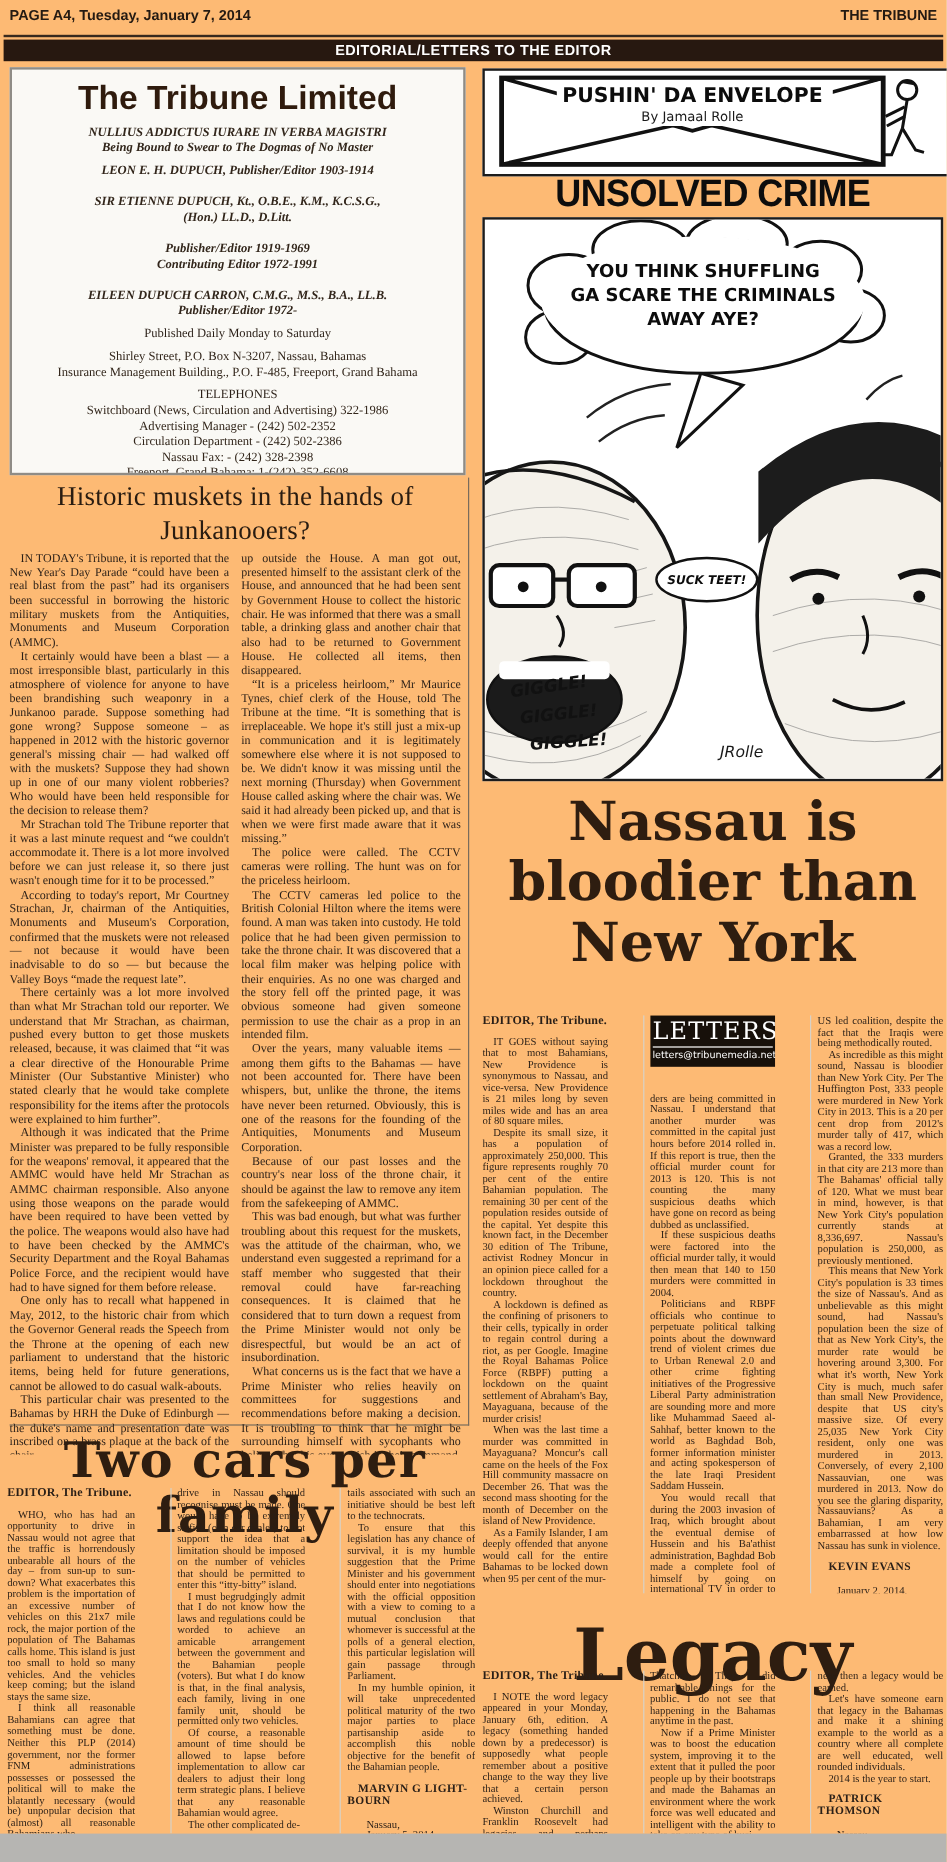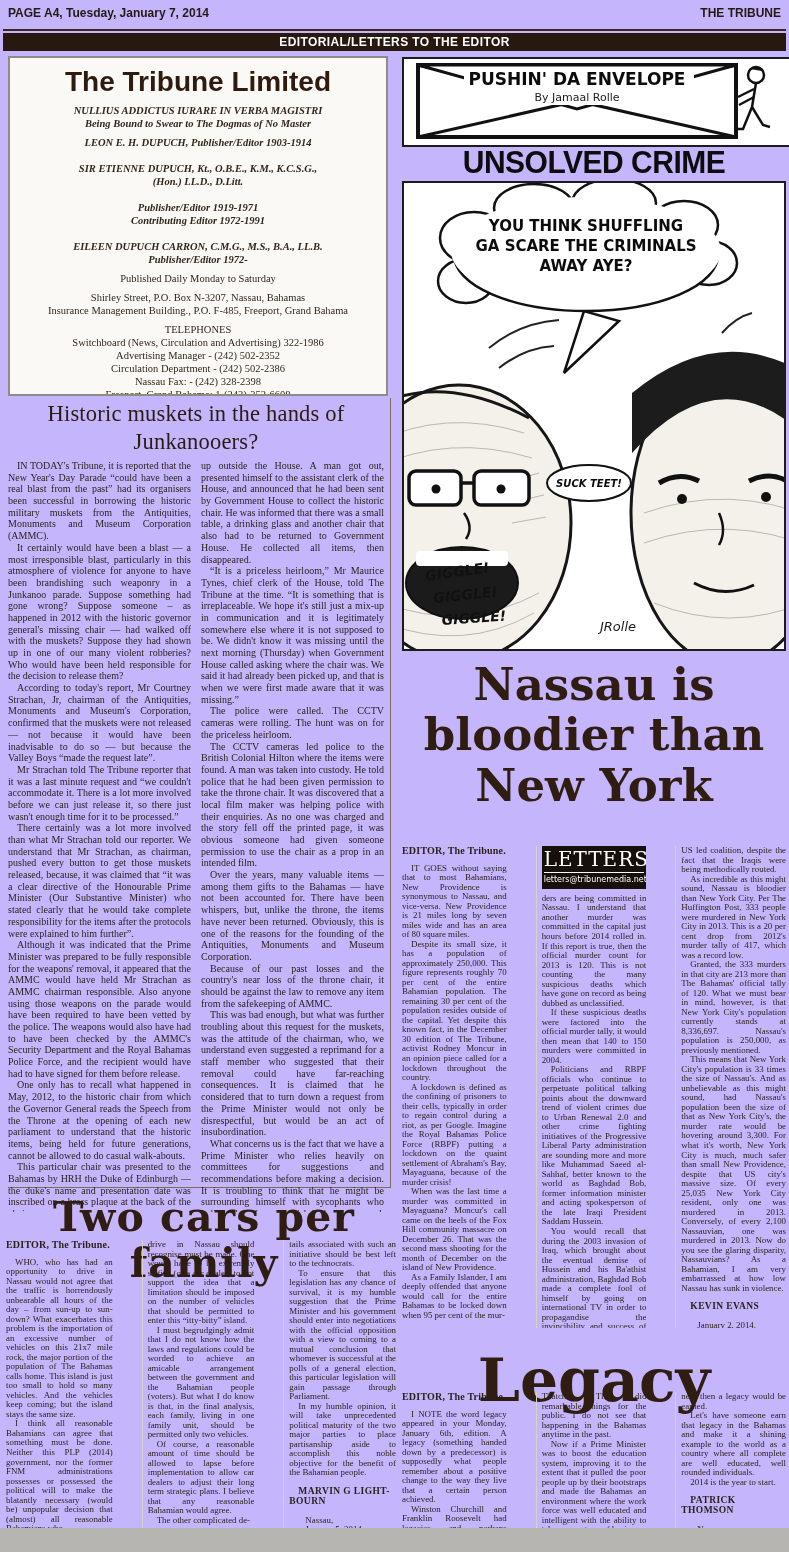--- a/index.html
+++ b/index.html
@@ -1,16 +1,16 @@
 <!DOCTYPE html>
 <html><head>
 <meta charset="utf-8">
 <style>
   html,body{margin:0;padding:0;background:#e8e6e1;}
-  #page{position:relative;width:789px;height:1552px;background:#c4b5fd;overflow:hidden;
+  #page{position:relative;width:789px;height:1552px;background:#fdba74;overflow:hidden;
         font-family:"Liberation Serif", serif;color:#2a1f17;}
 
   
   .top-row{position:absolute;top:6px;left:8px;right:8px;display:flex;justify-content:space-between;
            font-family:"Liberation Sans", sans-serif;font-size:12px;font-weight:600;color:#241a12;}
   .top-rule{position:absolute;top:29px;left:3px;right:3px;height:2px;background:#382a1e;}
   .banner{position:absolute;top:33px;left:3px;right:3px;height:18px;background:#271810;color:#ffffff;
           font-family:"Liberation Sans", sans-serif;font-weight:bold;font-size:12px;line-height:18px;
           text-align:center;letter-spacing:.4px;}
 
@@ -55,21 +55,21 @@
   .crime-headline{position:absolute;top:147px;left:402px;width:384px;margin:0;text-align:center;
                   font-family:"Liberation Sans", sans-serif;font-weight:bold;font-size:30px;line-height:32px;
                   color:#0d0d0d;letter-spacing:-.5px;transform:scaleY(1.06);}
   .cartoon-box{position:absolute;top:181px;left:402px;width:384px;height:470px;border:2px solid #1c1c1c;
                background:#fff;box-sizing:border-box;overflow:hidden;}
   .nassau-headline{position:absolute;top:660px;left:402px;width:384px;margin:0;text-align:center;
                    font-family:"DejaVu Serif", serif;font-weight:bold;font-size:45px;line-height:1.12;
                    color:#2e1d10;}
   .nassau-body{position:absolute;top:846px;left:402px;width:384px;height:482px;overflow:hidden;}
 
-  .letters-box{background:#17100a;color:#fff;text-align:center;padding:3px 2px 4px;margin-bottom:5px;}
+  .letters-box{background:#17100a;color:#fff;text-align:center;padding:3px 2px 4px;margin-bottom:22px;}
   .letters-box-title{font-family:"DejaVu Serif", serif;font-size:20px;letter-spacing:1px;
                      border-bottom:1px solid #fff;padding-bottom:2px;margin-bottom:3px;}
   .letters-box-email{font-family:"DejaVu Sans", sans-serif;font-size:8px;cursor:pointer;}
 
   .legacy-headline{position:absolute;top:1344px;left:402px;width:384px;margin:0;text-align:center;
                    font-family:"DejaVu Serif", serif;font-weight:bold;font-size:60px;line-height:72px;
                    color:#2e1d10;}
   .legacy-body{position:absolute;top:1392px;left:402px;width:384px;height:136px;overflow:hidden;}
 
   .bottom-band{position:absolute;top:1528px;left:0;width:789px;height:24px;background:#b6b5b2;}
@@ -92,21 +92,21 @@
     <div class="mast-title">The Tribune Limited</div>
     <div class="mast-line">NULLIUS ADDICTUS IURARE IN VERBA MAGISTRI</div>
     <div class="mast-line">Being Bound to Swear to The Dogmas of No Master</div>
     <div class="mast-gap"></div>
     <div>
         <div class="mast-line">LEON E. H. DUPUCH, Publisher/Editor 1903-1914</div>
         <div class="mast-line"></div>
         <div class="mast-line">SIR ETIENNE DUPUCH, Kt., O.B.E., K.M., K.C.S.G.,</div>
         <div class="mast-line">(Hon.) LL.D., D.Litt.</div>
         <div class="mast-line"></div>
-        <div class="mast-line">Publisher/Editor 1919-1971</div>
+        <div class="mast-line">Publisher/Editor 1919-1969</div>
         <div class="mast-line">Contributing Editor 1972-1991</div>
         <div class="mast-line"></div>
         <div class="mast-line">EILEEN DUPUCH CARRON, C.M.G., M.S., B.A., LL.B.</div>
         <div class="mast-line">Publisher/Editor 1972-</div>
       </div>
     <div class="mast-roman">
       <div class="mast-head-line">Published Daily Monday to Saturday</div>
       <div class="mast-gap"></div>
       <div>
           <div class="mast-line">Shirley Street, P.O. Box N-3207, Nassau, Bahamas</div>
@@ -123,22 +123,22 @@
 
     </div>
   </div>
 
   <div class="muskets">
     <h1 class="muskets-headline">Historic muskets in the hands of Junkanooers?</h1>
     <div class="cols news">
       <div class="col">
           <p class="para">IN TODAY's Tribune, it is reported that the New Year's Day Parade “could have been a real blast from the past” had its organisers been successful in borrowing the historic military muskets from the Antiquities, Monuments and Museum Corporation (AMMC).</p>
           <p class="para">It certainly would have been a blast — a most irresponsible blast, particularly in this atmosphere of violence for anyone to have been brandishing such weaponry in a Junkanoo parade. Suppose something had gone wrong? Suppose someone – as happened in 2012 with the historic governor general's missing chair — had walked off with the muskets? Suppose they had shown up in one of our many violent robberies? Who would have been held responsible for the decision to release them?</p>
+          <p class="para">Mr Strachan told The Tribune reporter that it was a last minute request and “we couldn't accommodate it. There is a lot more involved before we can just release it, so there just wasn't enough time for it to be processed.”</p>
           <p class="para">According to today's report, Mr Courtney Strachan, Jr, chairman of the Antiquities, Monuments and Museum's Corporation, confirmed that the muskets were not released — not because it would have been inadvisable to do so — but because the Valley Boys “made the request late”.</p>
-          <p class="para">Mr Strachan told The Tribune reporter that it was a last minute request and “we couldn't accommodate it. There is a lot more involved before we can just release it, so there just wasn't enough time for it to be processed.”</p>
           <p class="para">There certainly was a lot more involved than what Mr Strachan told our reporter. We understand that Mr Strachan, as chairman, pushed every button to get those muskets released, because, it was claimed that “it was a clear directive of the Honourable Prime Minister (Our Substantive Minister) who stated clearly that he would take complete responsibility for the items after the protocols were explained to him further”.</p>
           <p class="para">Although it was indicated that the Prime Minister was prepared to be fully responsible for the weapons' removal, it appeared that the AMMC would have held Mr Strachan as AMMC chairman responsible. Also anyone using those weapons on the parade would have been required to have been vetted by the police. The weapons would also have had to have been checked by the AMMC's Security Department and the Royal Bahamas Police Force, and the recipient would have had to have signed for them before release.</p>
           <p class="para">One only has to recall what happened in May, 2012, to the historic chair from which the Governor General reads the Speech from the Throne at the opening of each new parliament to understand that the historic items, being held for future generations, cannot be allowed to do casual walk-abouts.</p>
           <p class="para">This particular chair was presented to the Bahamas by HRH the Duke of Edinburgh — the duke's name and presentation date was inscribed on a brass plaque at the back of the chair.</p>
         </div>
       <div class="col cont-col">
           <p class="para">up outside the House. A man got out, presented himself to the assistant clerk of the House, and announced that he had been sent by Government House to collect the historic chair. He was informed that there was a small table, a drinking glass and another chair that also had to be returned to Government House. He collected all items, then disappeared.</p>
           <p class="para">“It is a priceless heirloom,” Mr Maurice Tynes, chief clerk of the House, told The Tribune at the time. “It is something that is irreplaceable. We hope it's still just a mix-up in communication and it is legitimately somewhere else where it is not supposed to be. We didn't know it was missing until the next morning (Thursday) when Government House called asking where the chair was. We said it had already been picked up, and that is when we were first made aware that it was missing.”</p>
           <p class="para">The police were called. The CCTV cameras were rolling. The hunt was on for the priceless heirloom.</p>
           <p class="para">The CCTV cameras led police to the British Colonial Hilton where the items were found. A man was taken into custody. He told police that he had been given permission to take the throne chair. It was discovered that a local film maker was helping police with their enquiries. As no one was charged and the story fell off the printed page, it was obvious someone had given someone permission to use the chair as a prop in an intended film.</p>

